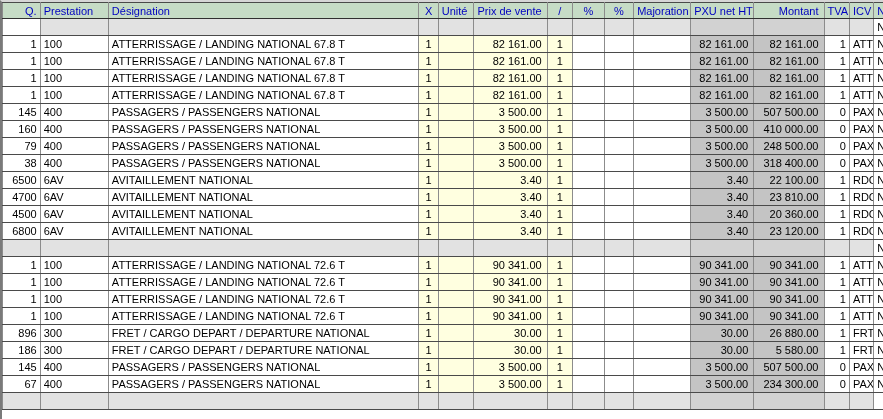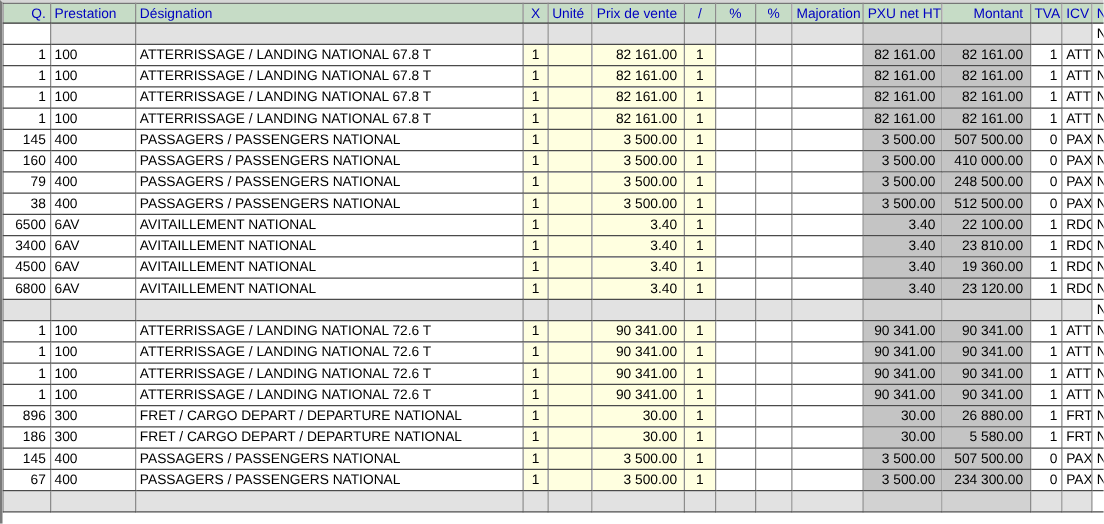--- a/index.html
+++ b/index.html
@@ -222,21 +222,21 @@
           <td class="col-prestation">400</td>
           <td class="col-designation">PASSAGERS / PASSENGERS NATIONAL</td>
           <td class="col-x">1</td>
           <td class="col-unite"></td>
           <td class="col-prix">3 500.00</td>
           <td class="col-slash">1</td>
           <td class="col-pct1"></td>
           <td class="col-pct2"></td>
           <td class="col-majoration"></td>
           <td class="col-pxu">3 500.00</td>
-          <td class="col-montant">512 500.00</td>
+          <td class="col-montant">318 400.00</td>
           <td class="col-tva">0</td>
           <td class="col-icv">PAX</td>
           <td class="col-na">NA</td>
         </tr>
         <tr class="data">
           <td class="col-q">6500</td>
           <td class="col-prestation">6AV</td>
           <td class="col-designation">AVITAILLEMENT NATIONAL</td>
           <td class="col-x">1</td>
           <td class="col-unite"></td>
@@ -245,21 +245,21 @@
           <td class="col-pct1"></td>
           <td class="col-pct2"></td>
           <td class="col-majoration"></td>
           <td class="col-pxu">3.40</td>
           <td class="col-montant">22 100.00</td>
           <td class="col-tva">1</td>
           <td class="col-icv">RDC</td>
           <td class="col-na">NA</td>
         </tr>
         <tr class="data">
-          <td class="col-q">3400</td>
+          <td class="col-q">4700</td>
           <td class="col-prestation">6AV</td>
           <td class="col-designation">AVITAILLEMENT NATIONAL</td>
           <td class="col-x">1</td>
           <td class="col-unite"></td>
           <td class="col-prix">3.40</td>
           <td class="col-slash">1</td>
           <td class="col-pct1"></td>
           <td class="col-pct2"></td>
           <td class="col-majoration"></td>
           <td class="col-pxu">3.40</td>
@@ -273,21 +273,21 @@
           <td class="col-prestation">6AV</td>
           <td class="col-designation">AVITAILLEMENT NATIONAL</td>
           <td class="col-x">1</td>
           <td class="col-unite"></td>
           <td class="col-prix">3.40</td>
           <td class="col-slash">1</td>
           <td class="col-pct1"></td>
           <td class="col-pct2"></td>
           <td class="col-majoration"></td>
           <td class="col-pxu">3.40</td>
-          <td class="col-montant">19 360.00</td>
+          <td class="col-montant">20 360.00</td>
           <td class="col-tva">1</td>
           <td class="col-icv">RDC</td>
           <td class="col-na">NA</td>
         </tr>
         <tr class="data">
           <td class="col-q">6800</td>
           <td class="col-prestation">6AV</td>
           <td class="col-designation">AVITAILLEMENT NATIONAL</td>
           <td class="col-x">1</td>
           <td class="col-unite"></td>

